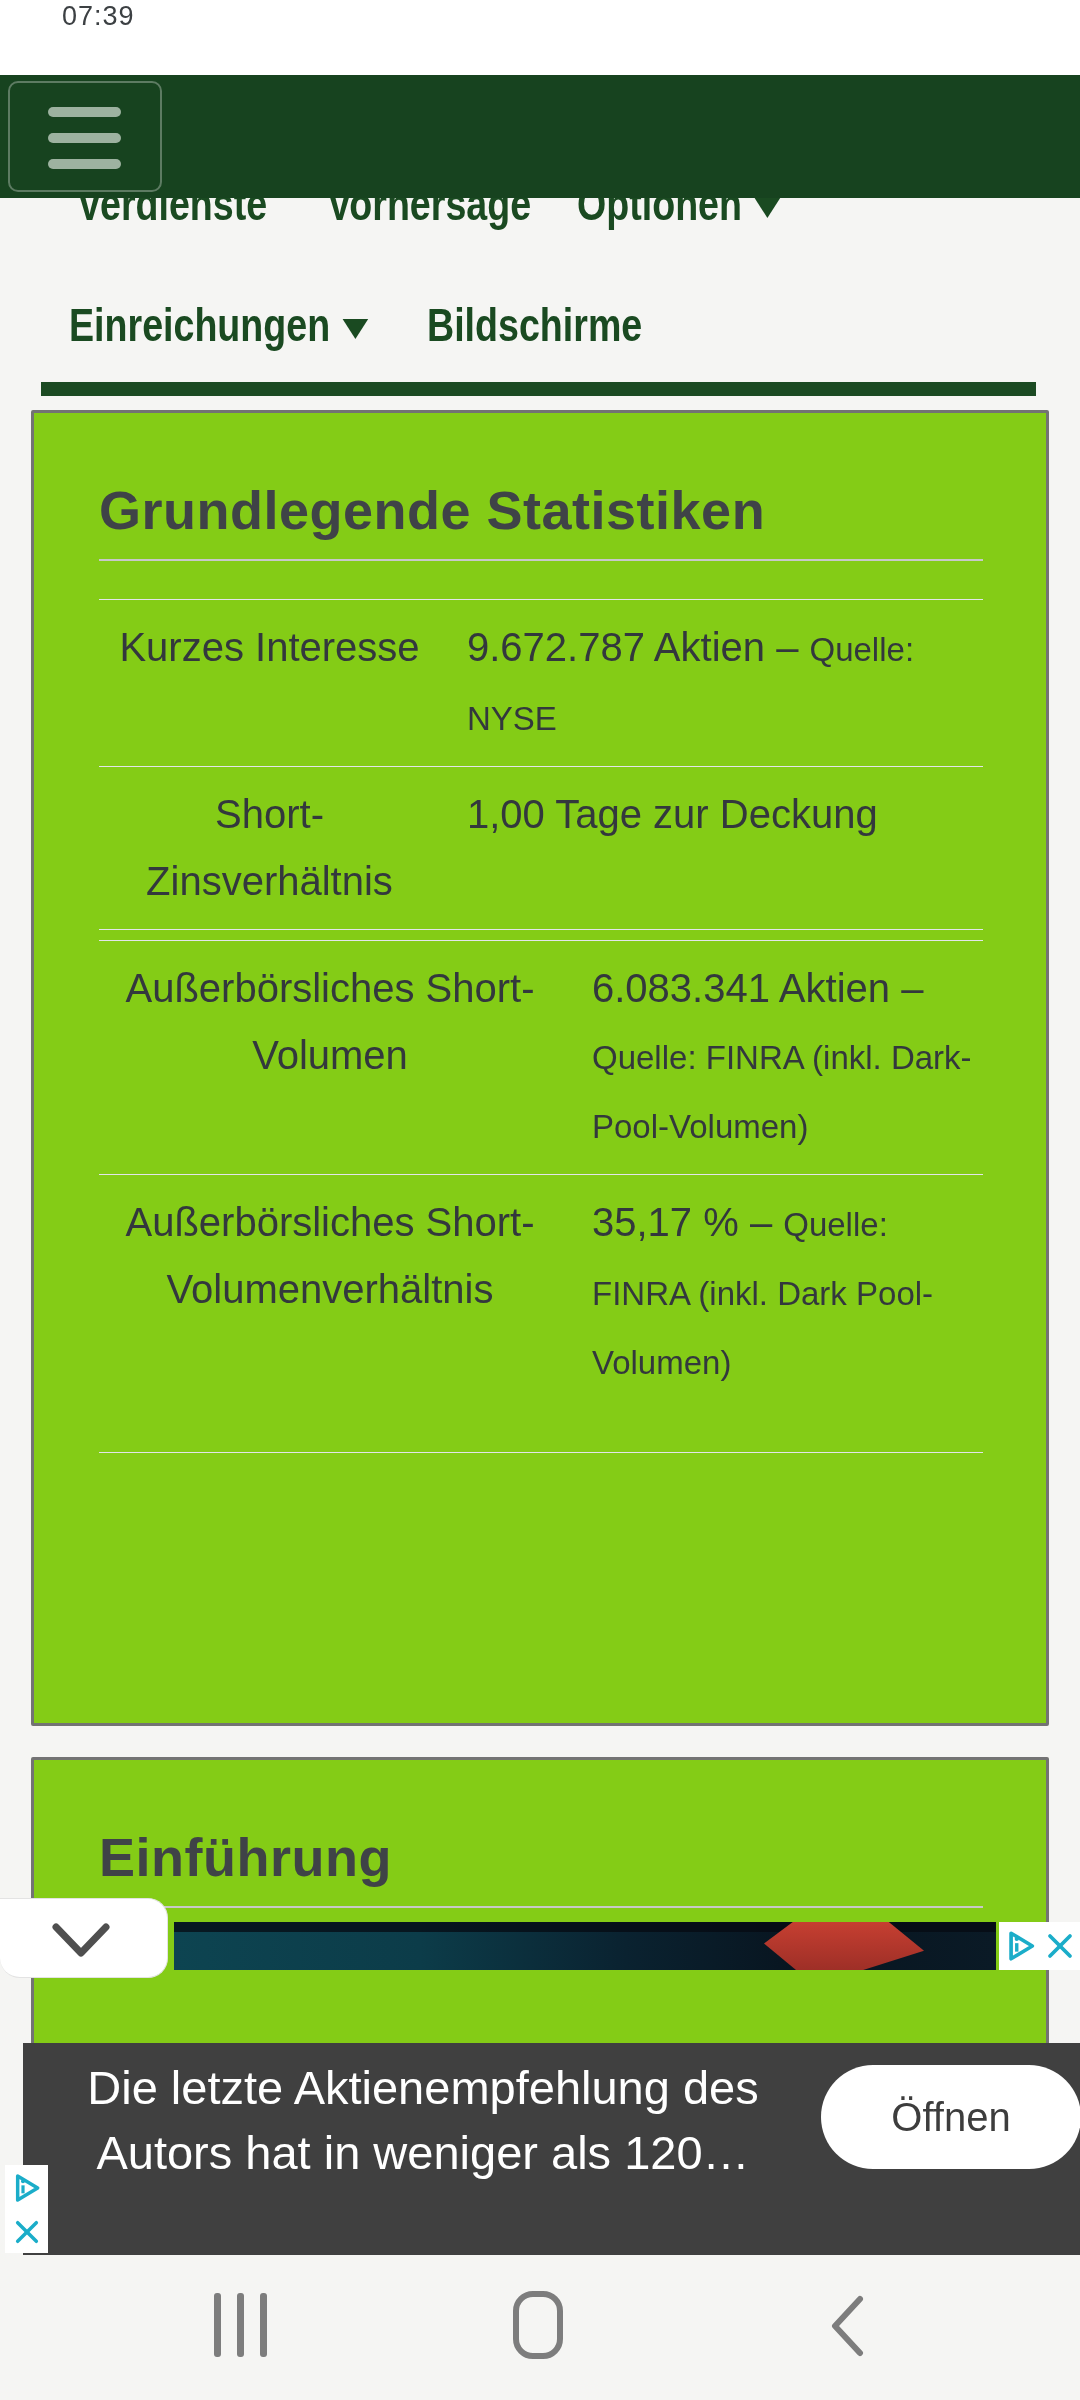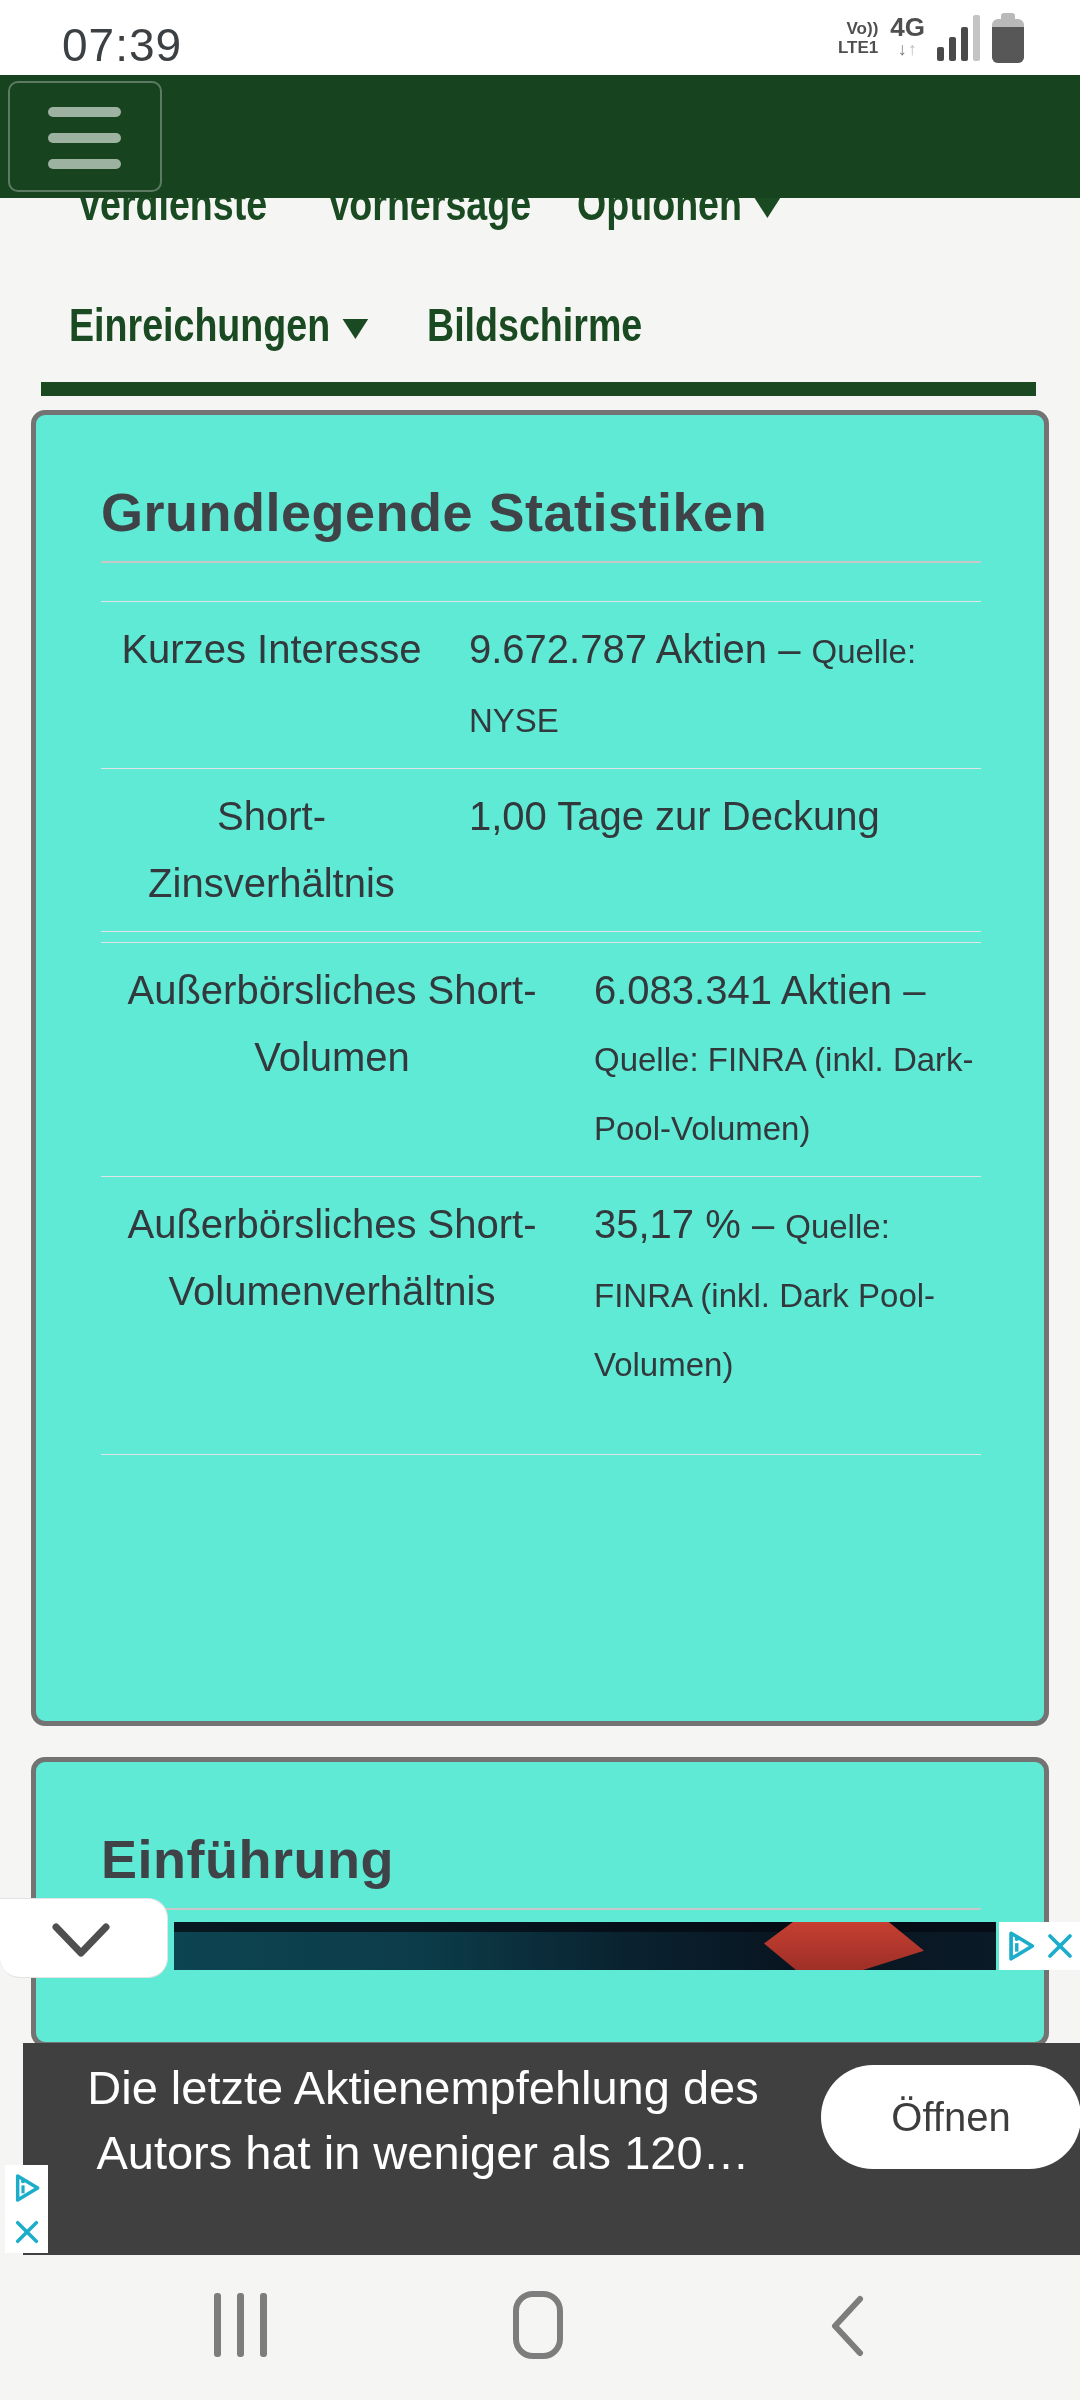--- a/index.html
+++ b/index.html
@@ -1,21 +1,21 @@
 <!DOCTYPE html>
 <html><head>
 <meta charset="utf-8">
 <style>
   * { margin:0; padding:0; box-sizing:border-box; }
   html,body { width:1080px; height:2400px; }
   body { position:relative; background:#f5f5f3; font-family:"Liberation Sans", sans-serif; overflow:hidden; }
 
   
   .status-bar { position:absolute; left:0; top:0; width:1080px; height:75px; background:#ffffff; z-index:6; }
-  .status-time { position:absolute; left:62px; top:18px; font-size:46px; color:#3c4043; letter-spacing:1px; }
+  .status-time { position:absolute; left:62px; top:1px; font-size:27px; color:#3c4043; letter-spacing:1px; }
   .status-icons { position:absolute; right:56px; top:8px; height:60px; display:flex; align-items:center; gap:12px; }
   .volte { display:flex; flex-direction:column; align-items:flex-end; line-height:19px; color:#4f4f4f; font-size:17px; font-weight:bold; }
   .netblock { display:flex; flex-direction:column; align-items:center; line-height:22px; }
   .net-4g { font-size:26px; font-weight:bold; color:#4f4f4f; }
   .net-arrows { font-size:18px; letter-spacing:1px; }
   .arr-dn { color:#7d7d7d; } .arr-up { color:#bdbdbd; }
   .signal { display:flex; align-items:flex-end; gap:5px; height:46px; }
   .signal i { display:block; width:7px; border-radius:2px; background:#4a4a4a; }
   .signal .s1{height:14px;} .signal .s2{height:24px;} .signal .s3{height:34px;} .signal .s4{height:46px; background:#c4c4c4;}
   .battery { position:relative; width:32px; height:50px; }
@@ -30,21 +30,21 @@
   .menu-btn .b1{top:24px;} .menu-btn .b2{top:50px;} .menu-btn .b3{top:76px;}
 
   
   .navlink { position:absolute; font-size:47px; font-weight:bold; color:#1a4a21; white-space:nowrap; transform:scaleX(0.8); transform-origin:0 50%; text-decoration:none; cursor:pointer; }
   .nav-row1 .navlink { top:176px; z-index:1; }
   .nav-row2 .navlink { top:297px; z-index:2; }
   .caret-down { display:inline-block; width:0; height:0; border-left:16px solid transparent; border-right:16px solid transparent; border-top:20px solid #1a4a21; margin-left:16px; vertical-align:middle; }
   .green-rule { position:absolute; left:41px; top:382px; width:995px; height:14px; background:#1b4a22; z-index:2; }
 
   
-  .card { position:absolute; left:31px; width:1018px; background:#5eead4; border:5px solid #737373; border-radius:14px; overflow:hidden; }
+  .card { position:absolute; left:31px; width:1018px; background:#84cc16; border:3px solid #737373; border-radius:2px; overflow:hidden; }
   .card-1 { top:410px; height:1316px; padding:0 63px 0 65px; }
   .card-2 { top:1757px; height:290px; padding:0 63px 0 65px; }
   .card-title { margin-top:66px; font-size:54px; font-weight:600; color:#3f4347; letter-spacing:0.5px; }
   .card-rule { border:none; border-top:2px solid #c8c8c8; margin-top:18px; }
 
   .stat-table { width:100%; border-collapse:collapse; border-top:1px solid #e2e5e8; }
   .t1 { margin-top:38px; } .t2 { margin-top:10px; }
   .stat-table tr { border-bottom:1px solid #e2e5e8; }
   .stat-table th, .stat-table td { vertical-align:top; font-weight:normal; font-size:40px; line-height:67px; color:#33383d; padding-top:14px; padding-bottom:14px; }
   .stat-table th { text-align:center; }
@@ -75,42 +75,20 @@
   .recents { left:214px; top:38px; width:54px; height:64px; display:flex; gap:16px; }
   .recents i { display:block; width:7px; height:64px; background:#7d7d7d; border-radius:3px; }
   .home { left:513px; top:36px; width:50px; height:68px; border:6px solid #7d7d7d; border-radius:20px; }
   .back { left:828px; top:40px; }
 </style>
 </head>
 <body>
 
 <div class="status-bar">
   <span class="status-time">07:39</span>
-  <div class="status-icons">
-    <div class="volte">
-      <span>Vo))</span>
-      <span>LTE1</span>
-    </div>
-    <div class="netblock">
-      <span class="net-4g">4G</span>
-      <span class="net-arrows"><span class="arr-dn">↓</span><span class="arr-up">↑</span></span>
-    </div>
-    <div class="signal">
-        <i class="s1"></i>
-        <i class="s2"></i>
-        <i class="s3"></i>
-        <i class="s4"></i>
-      </div>
-    <div class="battery">
-        <span class="nub"></span>
-        <span class="bod">
-          <span class="fill"></span>
-        </span>
-      </div>
-  </div>
 </div>
 
 <div class="app-header">
   <button class="menu-btn">
     <span><i class="b1"></i><i class="b2"></i><i class="b3"></i></span>
   </button>
 </div>
 
 <div class="nav-row1">
   <a class="navlink" style="left:77px;"><span>Verdienste</span></a>

